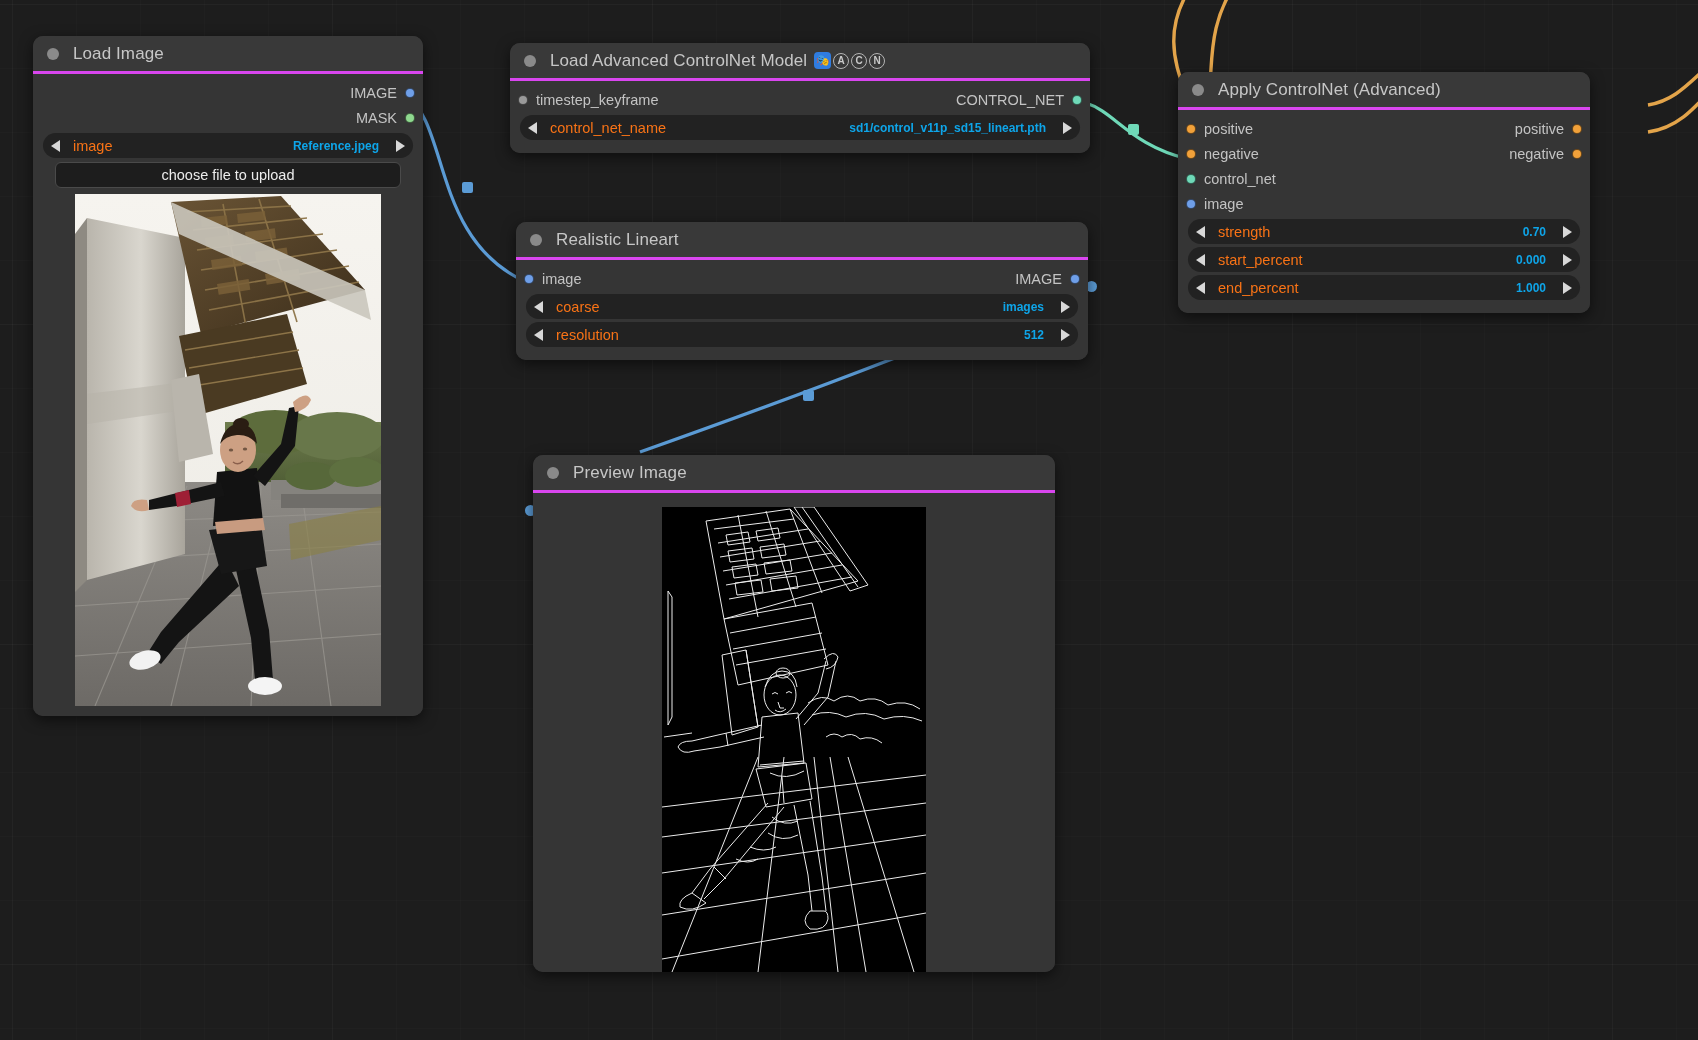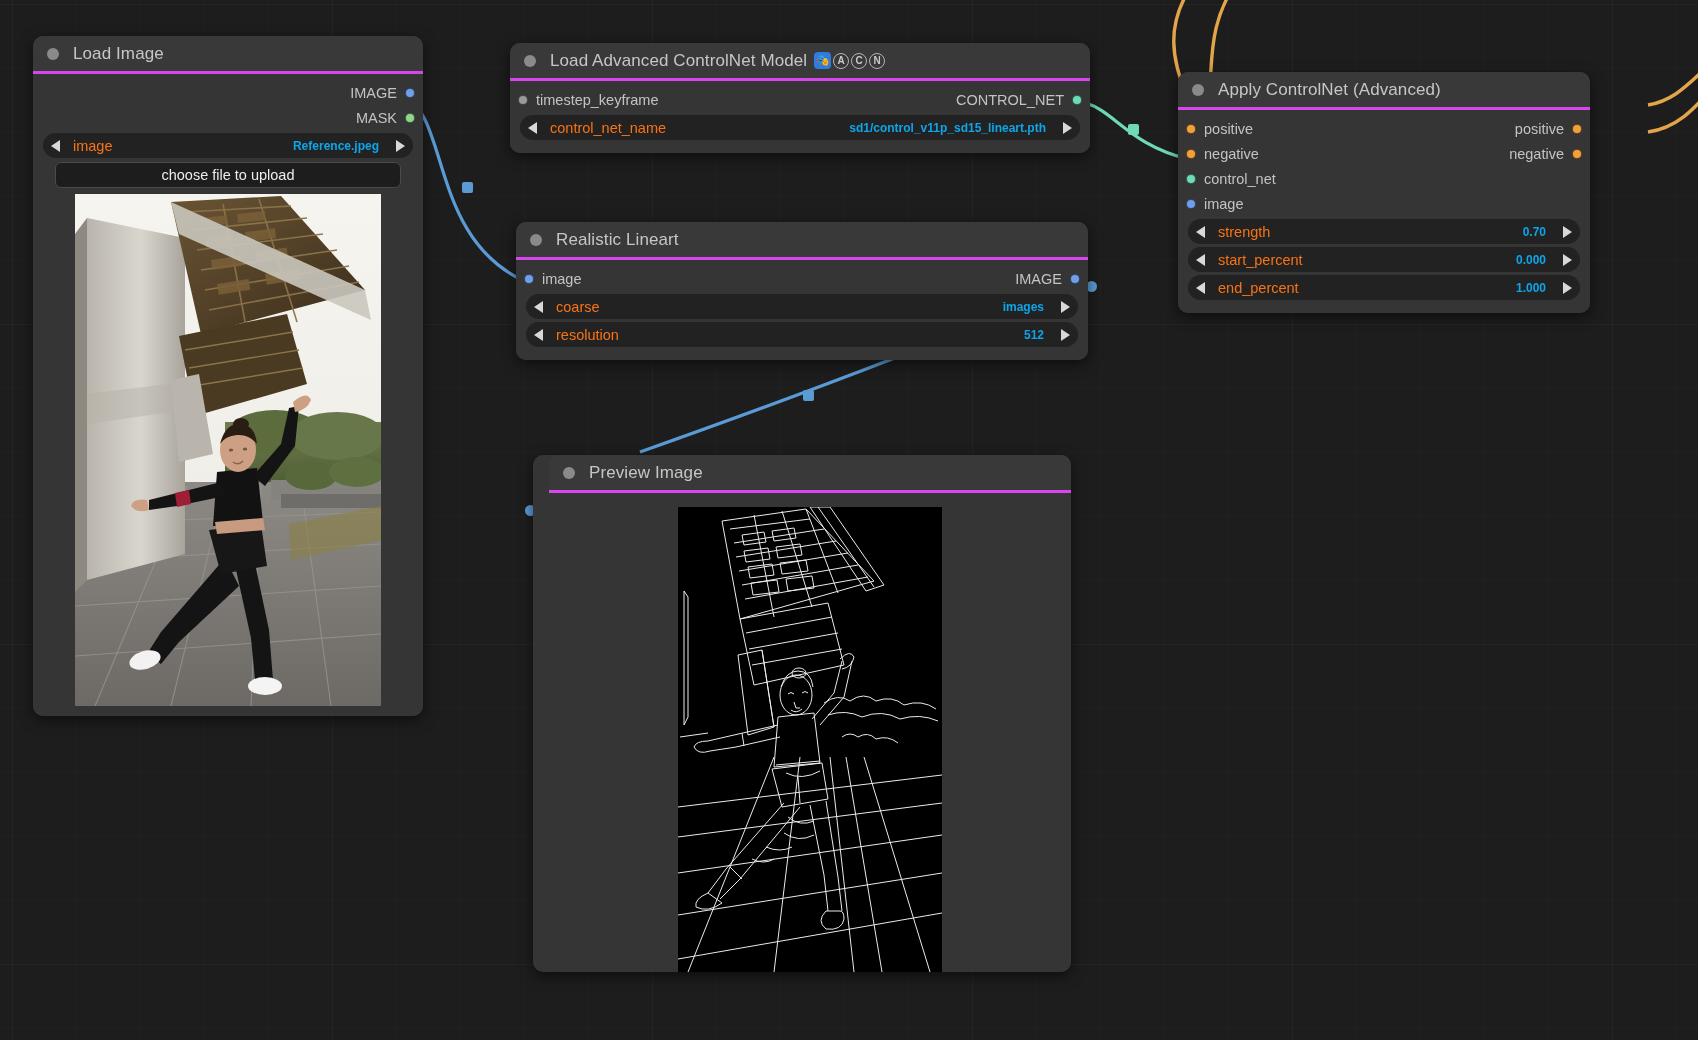--- a/index.html
+++ b/index.html
@@ -494,21 +494,21 @@
 
       <div class="widget">
         <span class="arrow-l"></span>
         <span class="widget-name">end_percent</span>
         <span class="widget-value">1.000</span>
         <span class="arrow-r"></span>
       </div>
     </div>
   </div>
 
-  <div class="node" id="node-preview-image" style="left:533px; top:455px; width:522px;padding-left:16px;">
+  <div class="node" id="node-preview-image" style="left:533px; top:455px; width:522px;">
     <div class="node-title">
       <div class="title-dot"></div>
       <div class="title-text">Preview Image</div>
     </div>
     <div class="node-body" style="padding-bottom:0;">
 
 
       <div class="img-frame" style="width:264px; height:465px; margin-top:8px;">
         <svg class="ph-img" viewBox="0 0 264 465" preserveAspectRatio="none">
           <rect x="0" y="0" width="264" height="465" fill="#000"></rect>

